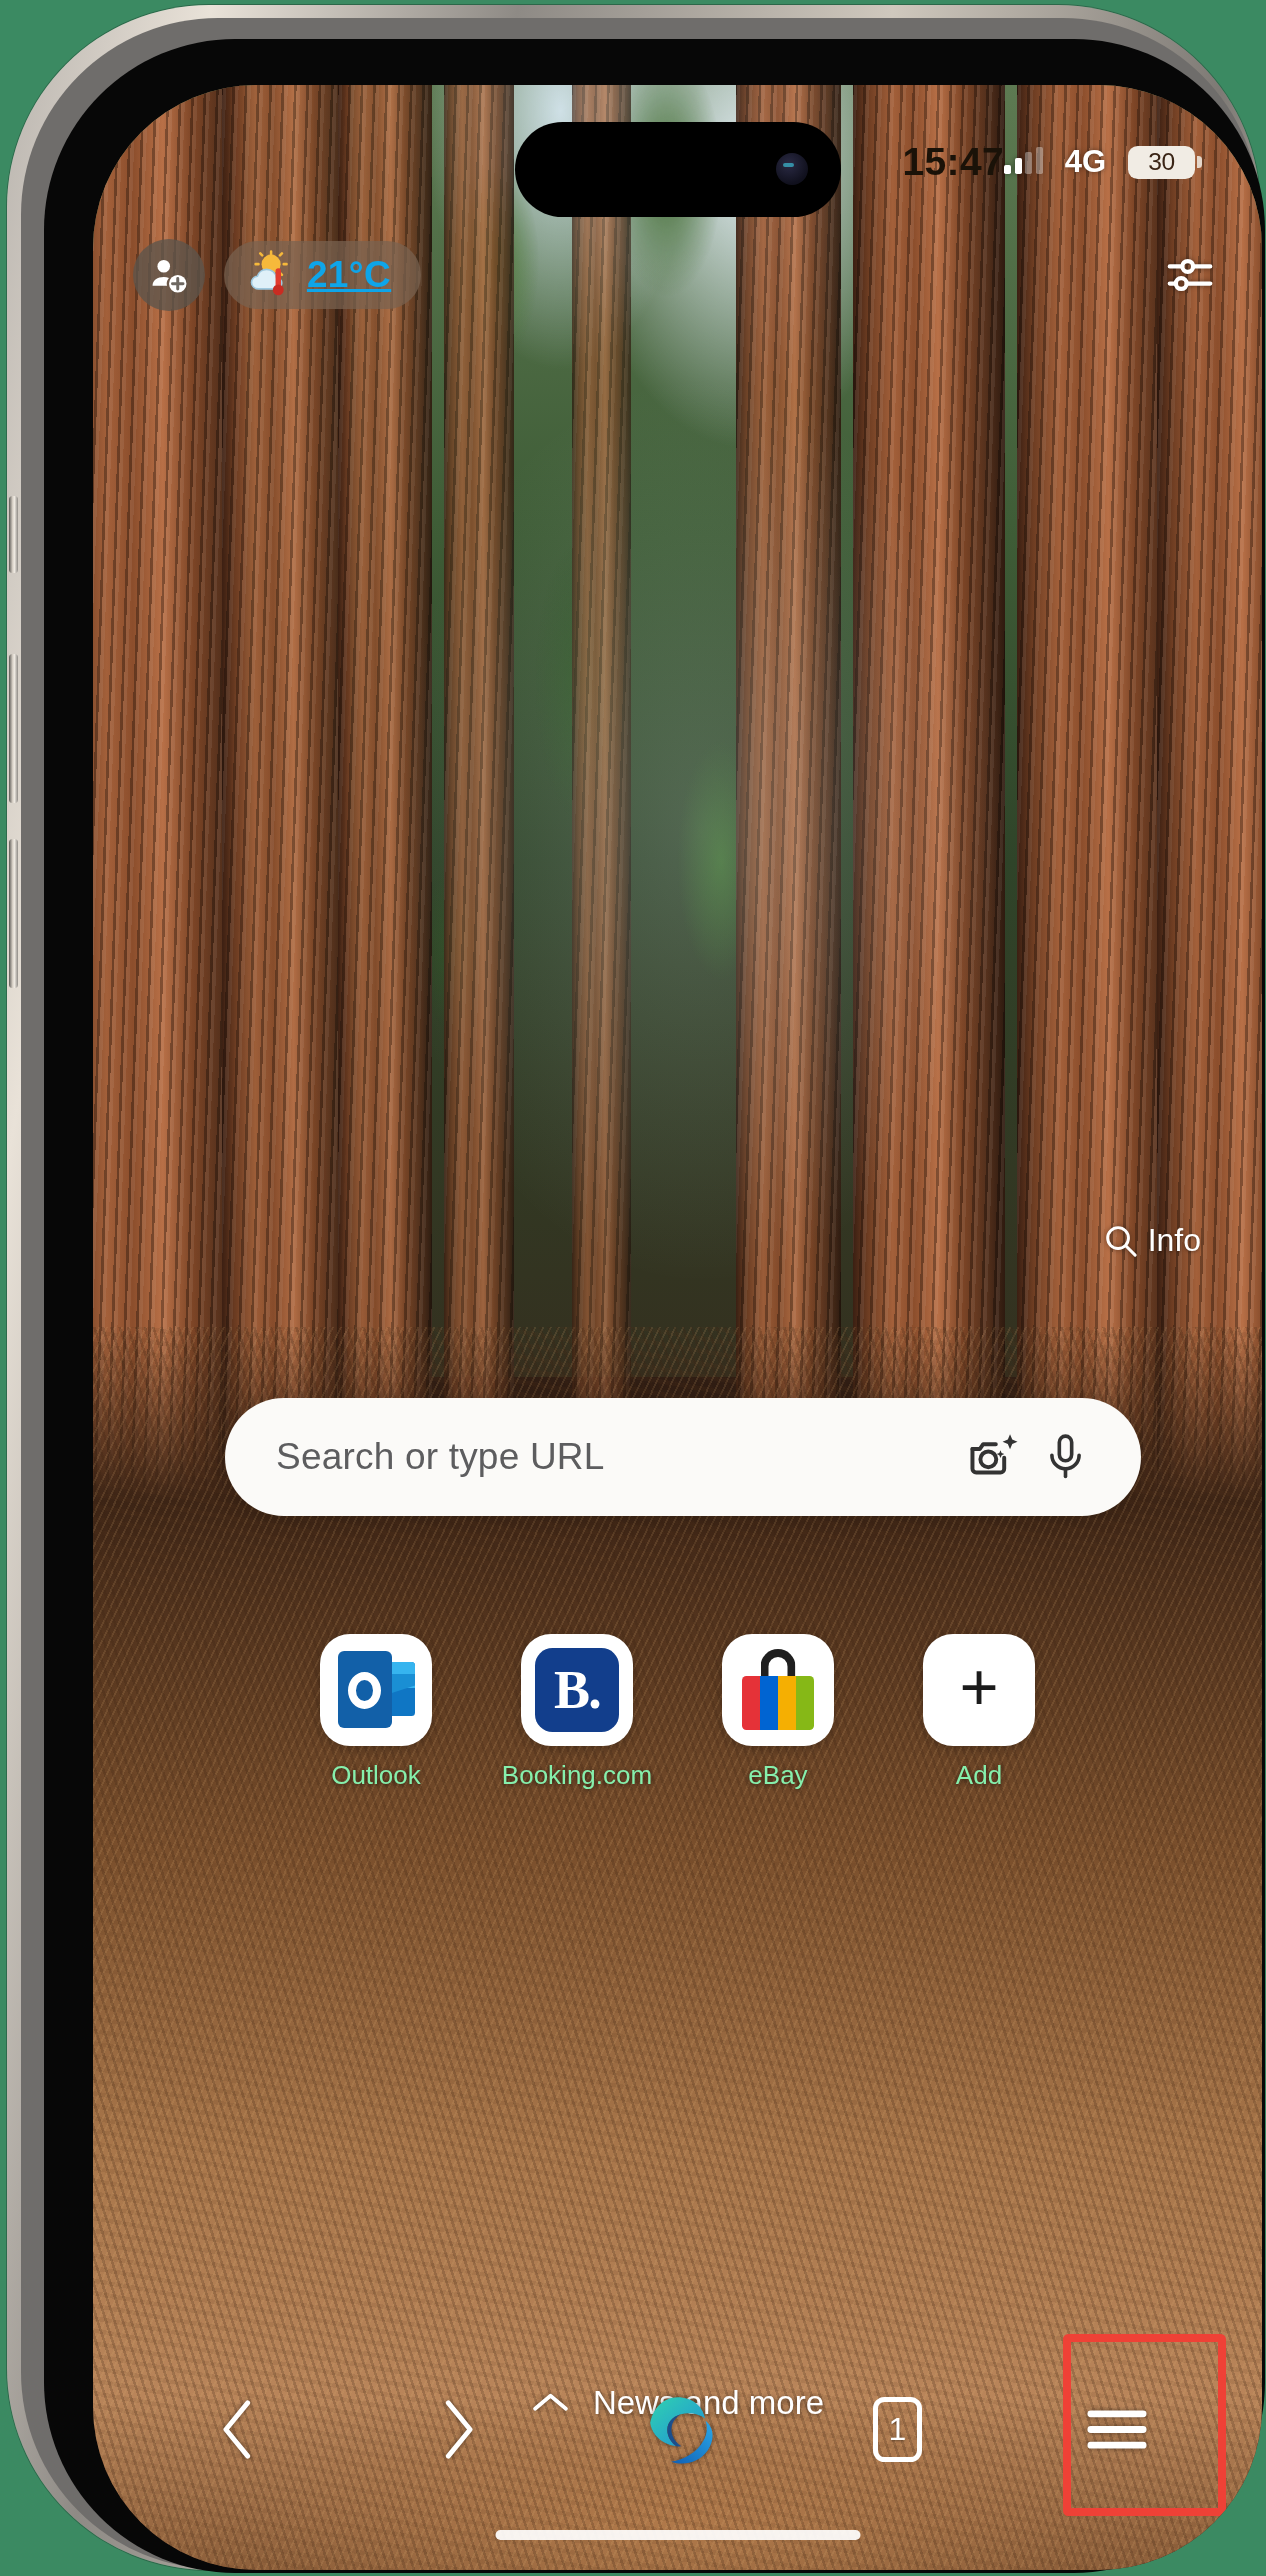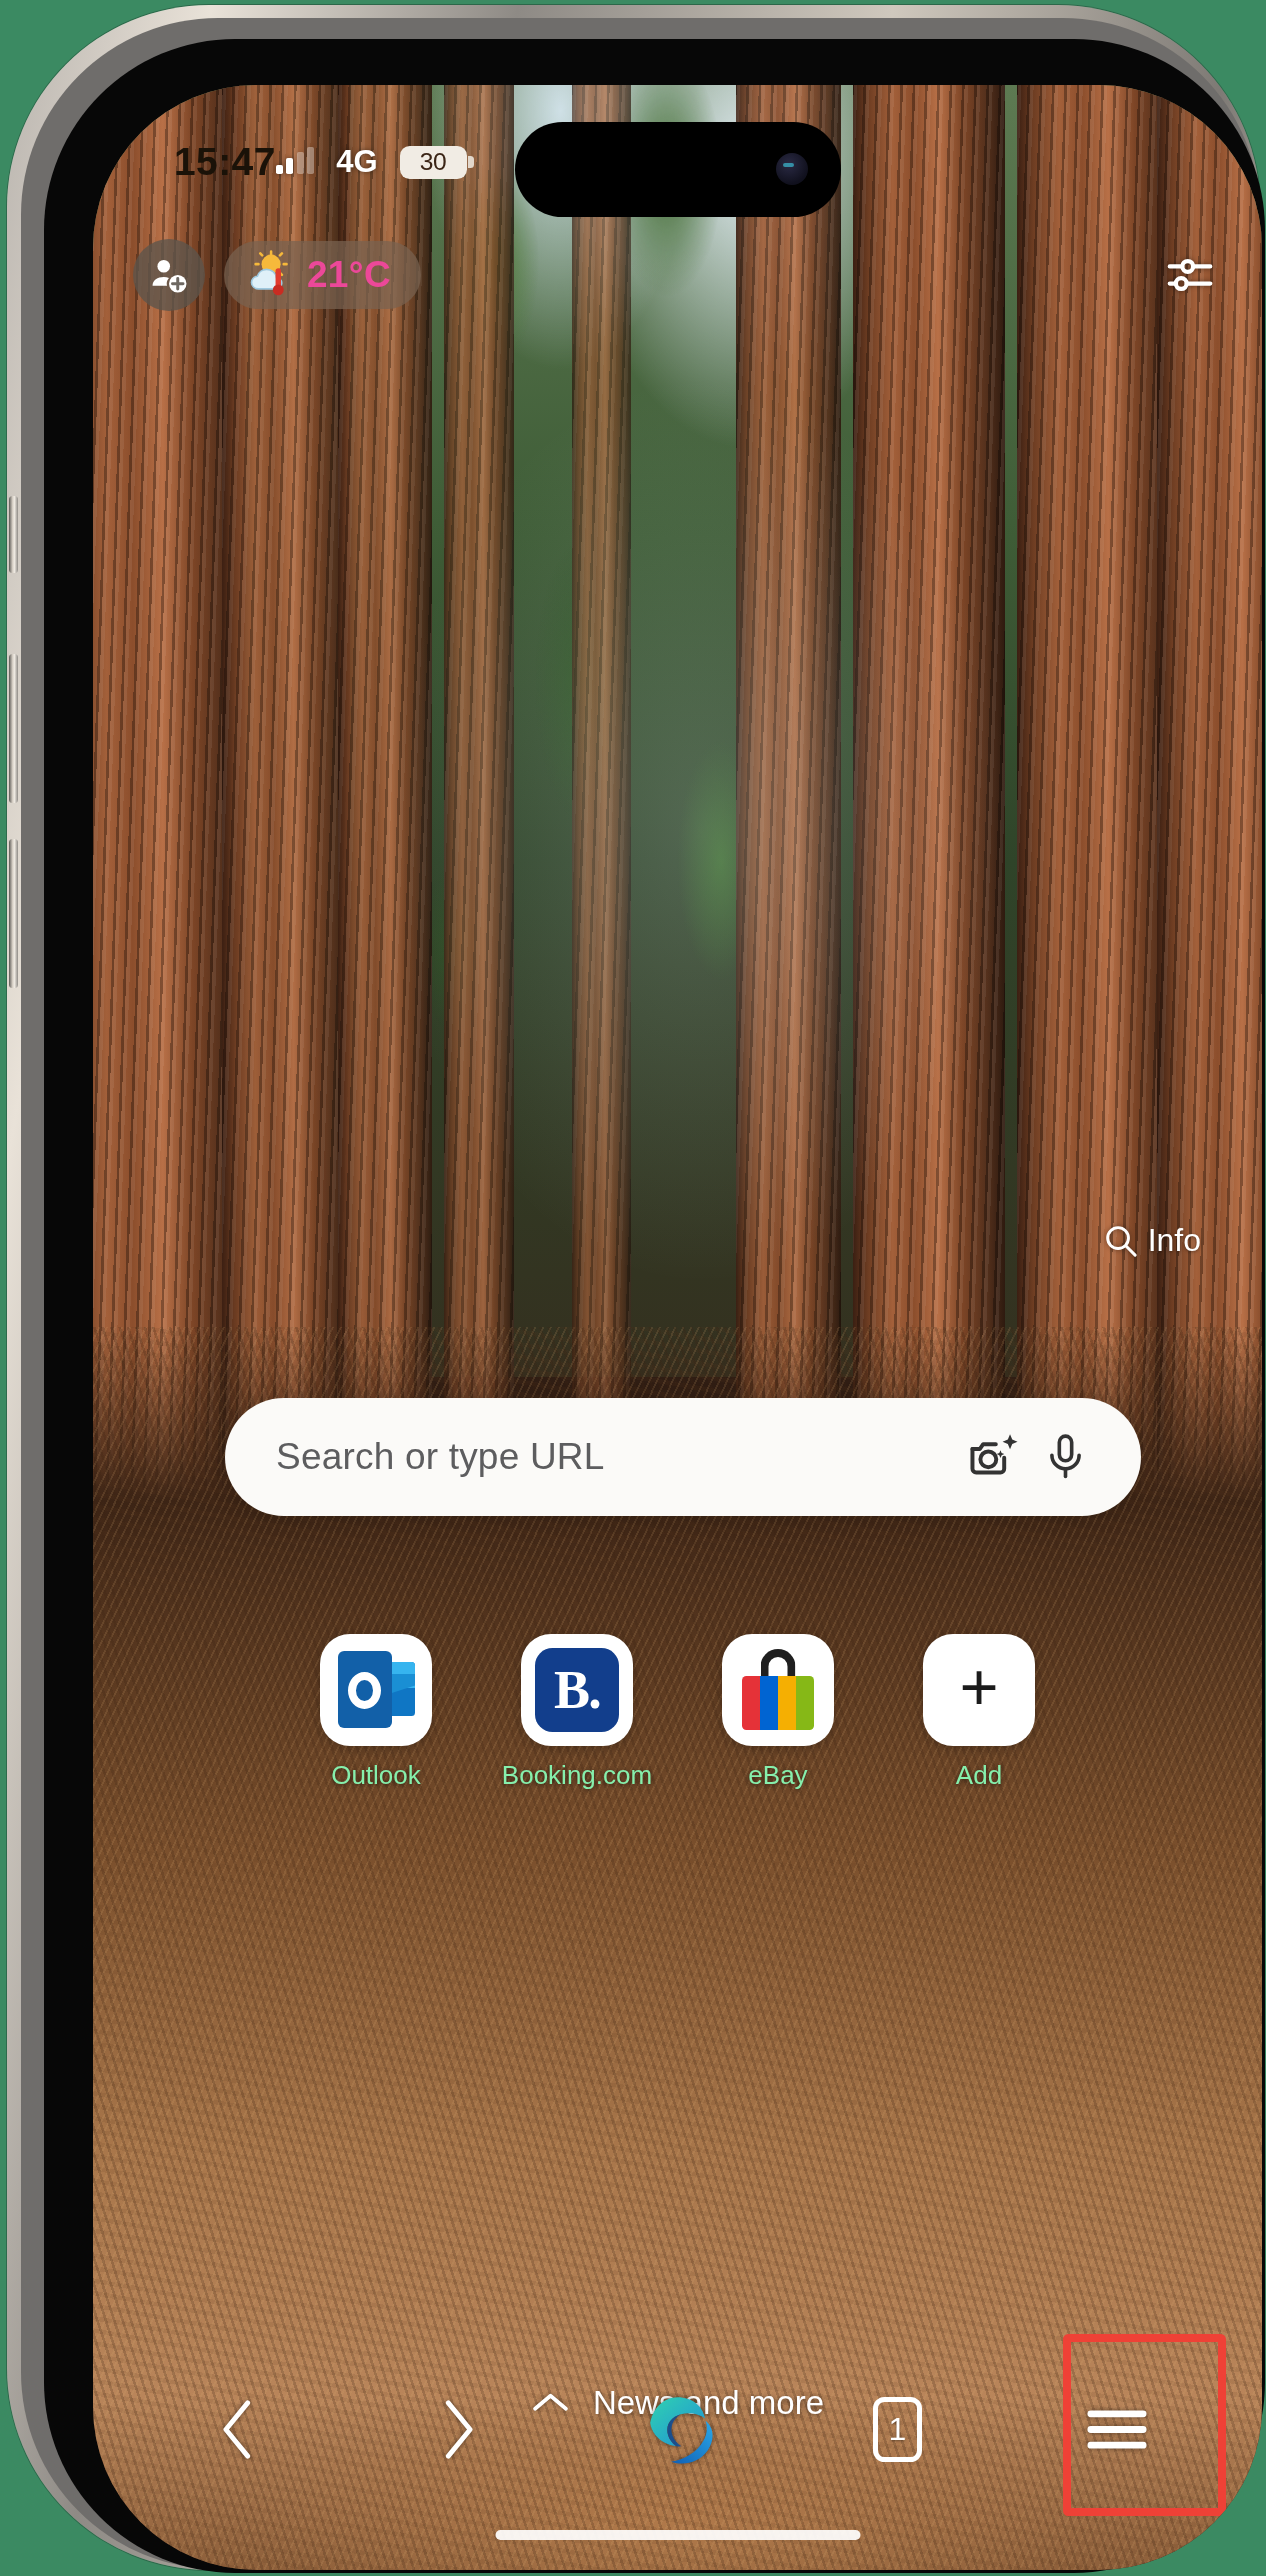--- a/index.html
+++ b/index.html
@@ -118,21 +118,21 @@
   }
   .island-cam::after {
     content:""; position:absolute; left:7px; top:9.7px; width:11.4px; height:4.4px;
     border-radius:2.6px; background:#3aa9bf; opacity:.8;
   }
 
   
   .statusbar {
     position: absolute; left: 0; top: 0; width: 100%; height: 132px;
     z-index: 35; display: flex; align-items: center;
-    justify-content: flex-start; padding: 0 67px;
+    justify-content: flex-end; padding: 0 67px;
   }
   .sb-time {
     font-size: 39px; font-weight: 700; color: #1a1208;
     letter-spacing: 0.4px; margin-top: 23px; margin-left: 14px;
   }
   .sb-right { display:flex; align-items:center; gap:22px; margin-top: 23px; }
   .signal { display:flex; align-items:flex-end; gap:3.5px; height:24.6px; }
   .signal i { display:block; width:7px; background:#fff; border-radius:1.8px; }
   .signal i:nth-child(1){ height:9.7px; }
   .signal i:nth-child(2){ height:16px; }
@@ -157,21 +157,21 @@
   .profile-btn {
     width:72px; height:72px; border-radius:50%;
     background: rgba(92,84,76,.78);
     display:flex; align-items:center; justify-content:center; flex:0 0 auto;
   }
   .weather-pill {
     margin-left:19.3px; height:68px; border-radius:35px;
     background: rgba(120,99,80,.72);
     display:flex; align-items:center; gap:12.3px; padding:0 30px 0 19.3px;
   }
-  .weather-temp { font-size:37px; font-weight:600; color:#ec4899; letter-spacing:0.4px; }
+  .weather-temp { font-size:37px; font-weight:600; color:#0ea5e9; letter-spacing:0.4px;text-decoration:underline; }
   .spacer { flex:1 1 auto; }
   .tune-btn { width:65px; height:65px; display:flex; align-items:center; justify-content:center; }
 
   
   .info-row {
     position:absolute; right:61px; top:1136px; z-index:30;
     display:flex; align-items:center; gap:8px;
   }
   .info-text {
     font-size:32px; color:#fff; font-weight:400;

